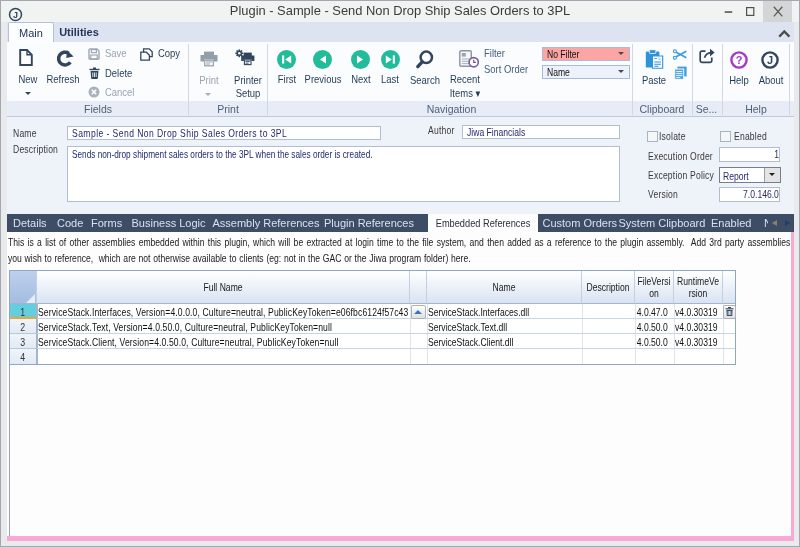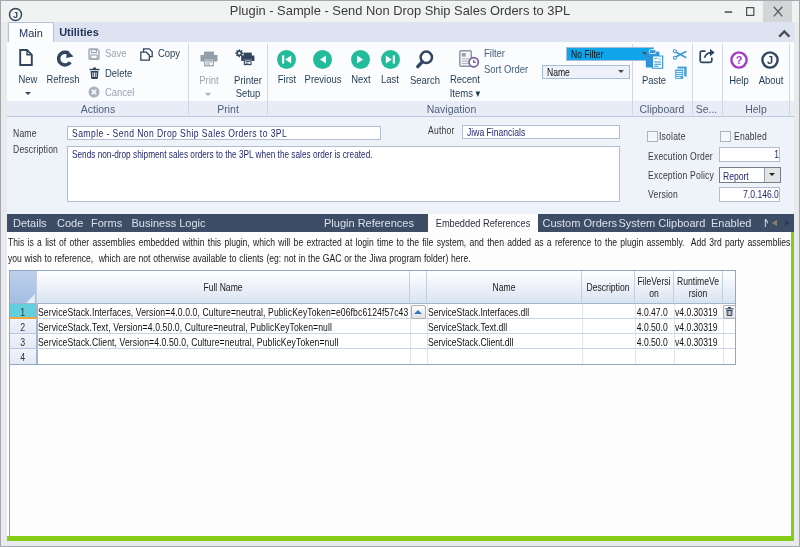--- a/index.html
+++ b/index.html
@@ -36,21 +36,21 @@
   .flabel{color:#3a3a3a;letter-spacing:.25px;}
   .inp{position:absolute;background:#fff;border:1px solid #b2bdd2;}
   .navy{color:#232a70;}
   .cb{position:absolute;width:9px;height:9px;background:#f4f6f8;border:1px solid #aab4c0;}
   
   #dstrip{position:absolute;left:0;top:192px;width:787px;height:18px;background:#3e4d66;}
   .dtab{position:absolute;top:0;height:18px;line-height:18px;font-size:11px;color:#d9e1ec;white-space:pre;}
   #acttab{position:absolute;left:421px;top:0;width:110px;height:18px;background:#fdfdfe;}
   #acttab span{position:absolute;left:-5px;top:0;width:120px;height:18px;color:#2b3040;text-align:center;line-height:18px;font-size:11px;white-space:nowrap;transform:scaleX(.84);}
   
-  #lower{position:absolute;left:0;top:210px;width:787px;height:309px;background:#84cc16;}
+  #lower{position:absolute;left:0;top:210px;width:787px;height:309px;background:#f9a8d4;}
   #page{position:absolute;left:0;top:0;width:784px;height:304px;background:#fdfdfe;}
   #info1{position:absolute;left:1px;top:4px;width:1003px;font-size:11px;line-height:13px;color:#1a1a1a;
          text-align:justify;text-align-last:justify;transform:scaleX(.78);transform-origin:0 0;white-space:normal;}
   #grid{position:absolute;left:2px;top:38px;width:724.5px;height:93px;border:1px solid #8fa6c4;background:#fff;}
   .gh{position:absolute;top:0;height:32px;border-right:1px solid #c3cfe1;border-bottom:1px solid #a3b5cc;
       background:linear-gradient(#ffffff,#d9e3f2);}
   .ghc{font-size:11px;transform:scaleX(.78);transform-origin:50% 50%;position:absolute;text-align:center;color:#1a1a1a;white-space:pre;}
   .vline{position:absolute;top:33px;height:60px;width:1px;background:#dfe5ee;}
   .hline{position:absolute;left:0;width:724.5px;height:1px;background:#c9d4e4;}
   .numcell{position:absolute;left:0;width:25.5px;height:14px;border-right:1px solid #a3b5cc;border-bottom:1px solid #b9c7da;
@@ -83,21 +83,21 @@
     </svg>
   </div>
   <div id="ribbon">
     <div id="labelstrip"></div>
     <div class="gsep" style="left:181px"></div>
     <div class="gsep" style="left:260px"></div>
     <div class="gsep" style="left:625px"></div>
     <div class="gsep" style="left:685px"></div>
     <div class="gsep" style="left:715px"></div>
     <div class="gsep" style="left:782px"></div>
-    <div class="glabel" style="left:91px">Actions</div>
+    <div class="glabel" style="left:91px">Fields</div>
     <div class="glabel" style="left:221px">Print</div>
     <div class="glabel" style="left:444.5px">Navigation</div>
     <div class="glabel" style="left:655px">Clipboard</div>
     <div class="glabel" style="left:699.5px">Se...</div>
     <div class="glabel" style="left:749px">Help</div>
 
     <svg class="abs" style="left:12px;top:6.5px" width="14" height="17" viewBox="0 0 14 17">
       <path d="M1.2,1 H8 L12.8,5.8 V16 H1.2 Z" fill="#fdfdfe" stroke="#31465e" stroke-width="1.9"></path>
       <path d="M8,1 V5.8 H12.8" fill="none" stroke="#31465e" stroke-width="1.4"></path>
     </svg>
@@ -188,21 +188,21 @@
       <rect x="0.8" y="0.8" width="11.5" height="15.4" rx="1.2" fill="#f4f6f8" stroke="#8a96a2" stroke-width="1.4"></rect>
       <rect x="2.8" y="3" width="4" height="3.6" fill="#9aa5b0"></rect>
       <path d="M2.8,9 H10.4 M2.8,11.3 H10.4 M2.8,13.6 H10.4" stroke="#a8b2bc" stroke-width="1"></path>
       <circle cx="14.7" cy="12.2" r="4.6" fill="#fff" stroke="#7b5fa0" stroke-width="1.7"></circle>
       <path d="M14.7,9.8 V12.4 H17" fill="none" stroke="#7b5fa0" stroke-width="1.3"></path>
     </svg>
     <div class="rlbl" style="left:458px;top:31px">Recent</div>
     <div class="rlbl" style="left:458px;top:44.5px">Items ▾</div>
     <div class="slbl" style="left:477px;margin-top:5px;color:#44607e">Filter</div>
     <div class="slbl" style="left:477px;margin-top:21px;color:#44607e">Sort Order</div>
-    <div class="inp" style="left:559px;top:4.5px;width:86px;height:12px;background:#0ea5e9;border-color:#a6bcd8">
+    <div class="inp" style="left:535px;top:4.5px;width:86px;height:12px;background:#fca5a5;border-color:#a6bcd8">
       <div class="ms" style="left:4px;top:0px;color:#111">No Filter</div>
       <div class="abs" style="right:5px;top:4.5px;width:0;height:0;border-left:3.5px solid transparent;border-right:3.5px solid transparent;border-top:3.5px solid #4a4a4a"></div>
     </div>
     <div class="inp" style="left:535px;top:22.5px;width:86px;height:12px;background:#edf2fa;border-color:#a6bcd8">
       <div class="ms" style="left:4px;top:0px;color:#111">Name</div>
       <div class="abs" style="right:5px;top:4.5px;width:0;height:0;border-left:3.5px solid transparent;border-right:3.5px solid transparent;border-top:3.5px solid #4a4a4a"></div>
     </div>
 
     <svg class="abs" style="left:638px;top:7px" width="19" height="20" viewBox="0 0 19 20">
       <rect x="0.8" y="2.6" width="13.6" height="16" rx="1.2" fill="#2e93d8"></rect>
@@ -267,20 +267,21 @@
     <div class="ms navy" style="left:715.5px;top:52.5px">Report</div>
     <div class="ms flabel" style="left:641px;top:70.8px">Version</div>
     <div class="inp" style="left:712px;top:69.5px;width:59px;height:13px"></div>
     <div class="msr navy" style="right:15px;top:70.5px">7.0.146.0</div>
   </div>
   <div id="dstrip">
     <div class="dtab" style="left:6px">Details</div>
     <div class="dtab" style="left:50px">Code</div>
     <div class="dtab" style="left:84px">Forms</div>
     <div class="dtab" style="left:124.5px">Business Logic</div>
+    <div class="dtab" style="left:205.5px">Assembly References</div>
     <div class="dtab" style="left:317px">Plugin References</div>
     <div id="acttab">
         <span>Embedded References</span>
       </div>
     <div class="dtab" style="left:535.5px">Custom Orders</div>
     <div class="dtab" style="left:611.5px">System Clipboard</div>
     <div class="dtab" style="left:704px">Enabled</div>
     <div class="dtab" style="left:757px;width:4px;overflow:hidden">N</div>
     <div class="abs" style="left:764.5px;top:5.5px;width:0;height:0;border-top:3.5px solid transparent;border-bottom:3.5px solid transparent;border-right:5px solid #8a8268"></div>
     <div class="abs" style="left:777.7px;top:5.5px;width:0;height:0;border-top:3.5px solid transparent;border-bottom:3.5px solid transparent;border-left:5px solid #1f3f66"></div>

